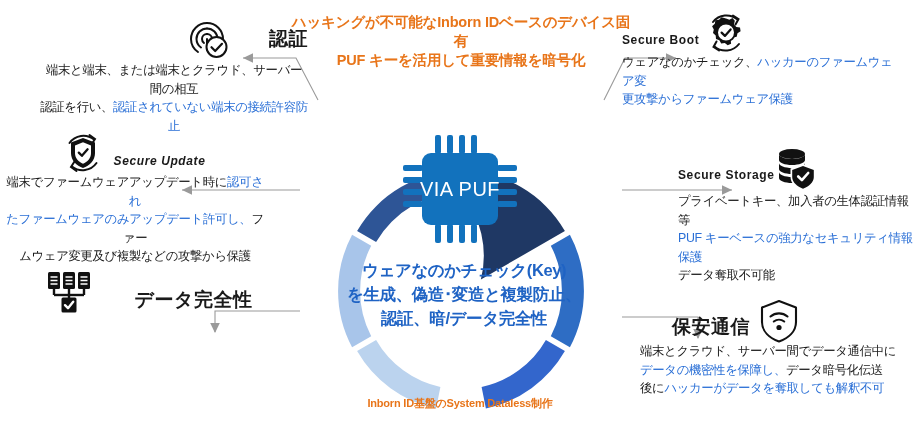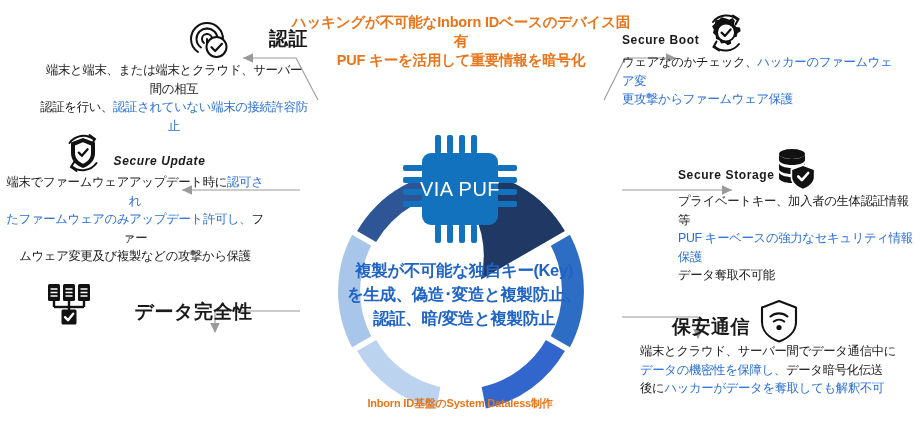--- a/index.html
+++ b/index.html
@@ -72,21 +72,21 @@
   .t-left{text-align:left;}
   .h-center{justify-content:center;}
   .h-right{justify-content:flex-end;}
   .h-left{justify-content:flex-start;}
 
   
   #sec-auth       {left:40px; top:18px;  width:268px;}
   #sec-secureboot {left:622px;top:24px;  width:275px;}
   #sec-update     {left:4px;  top:146px; width:262px;}
   #sec-storage    {left:678px;top:152px; width:238px;margin-top:6px;}
-  #sec-integrity  {left:2px;  top:296px; width:296px;}
+  #sec-integrity  {left:2px;  top:284px; width:296px;}
   #sec-comm       {left:640px;top:310px; width:272px;}
 
   svg{display:block;overflow:visible;}
 </style>
 </head>
 <body>
 
 <div id="stage">
 
   <svg class="abs" style="left:256px;top:86px;" width="410" height="310" viewBox="0 0 410 310">
@@ -157,23 +157,23 @@
         <rect x="97" y="32" width="20" height="6" rx="2"></rect>
         <rect x="97" y="44" width="20" height="6" rx="2"></rect>
         <rect x="97" y="56" width="20" height="6" rx="2"></rect>
         <rect x="97" y="68" width="20" height="6" rx="2"></rect>
       </g>
       <text x="60" y="63" text-anchor="middle" fill="#ffffff" font-family="Liberation Sans, sans-serif" font-size="20" font-weight="normal" letter-spacing="0.5">VIA PUF</text>
     </svg>
   </div>
 
   <div class="abs center-blue">
-    <div>複製が不可能な独自キー(Key)</div>
+    <div>ウェアなのかチェック(Key)</div>
     <div>を生成、偽造･変造と複製防止、</div>
-    <div>認証、暗/変造と複製防止</div>
+    <div>認証、暗/データ完全性</div>
   </div>
 
   <div class="sec" id="sec-auth">
     <div class="head h-right">
       <span class="ico">
         <svg width="46" height="42" viewBox="0 0 46 42">
           <g fill="none" stroke="#111" stroke-width="2" stroke-linecap="round">
             <path d="M21,5 A16,16 0 0,1 37,21 A16,16 0 0,1 30,34"></path>
             <path d="M21,5 A16,16 0 0,0 5,21 A16,16 0 0,0 12,34"></path>
             <path d="M21,10.5 A10.5,10.5 0 0,1 31.5,21 A10.5,10.5 0 0,1 26,30"></path>

